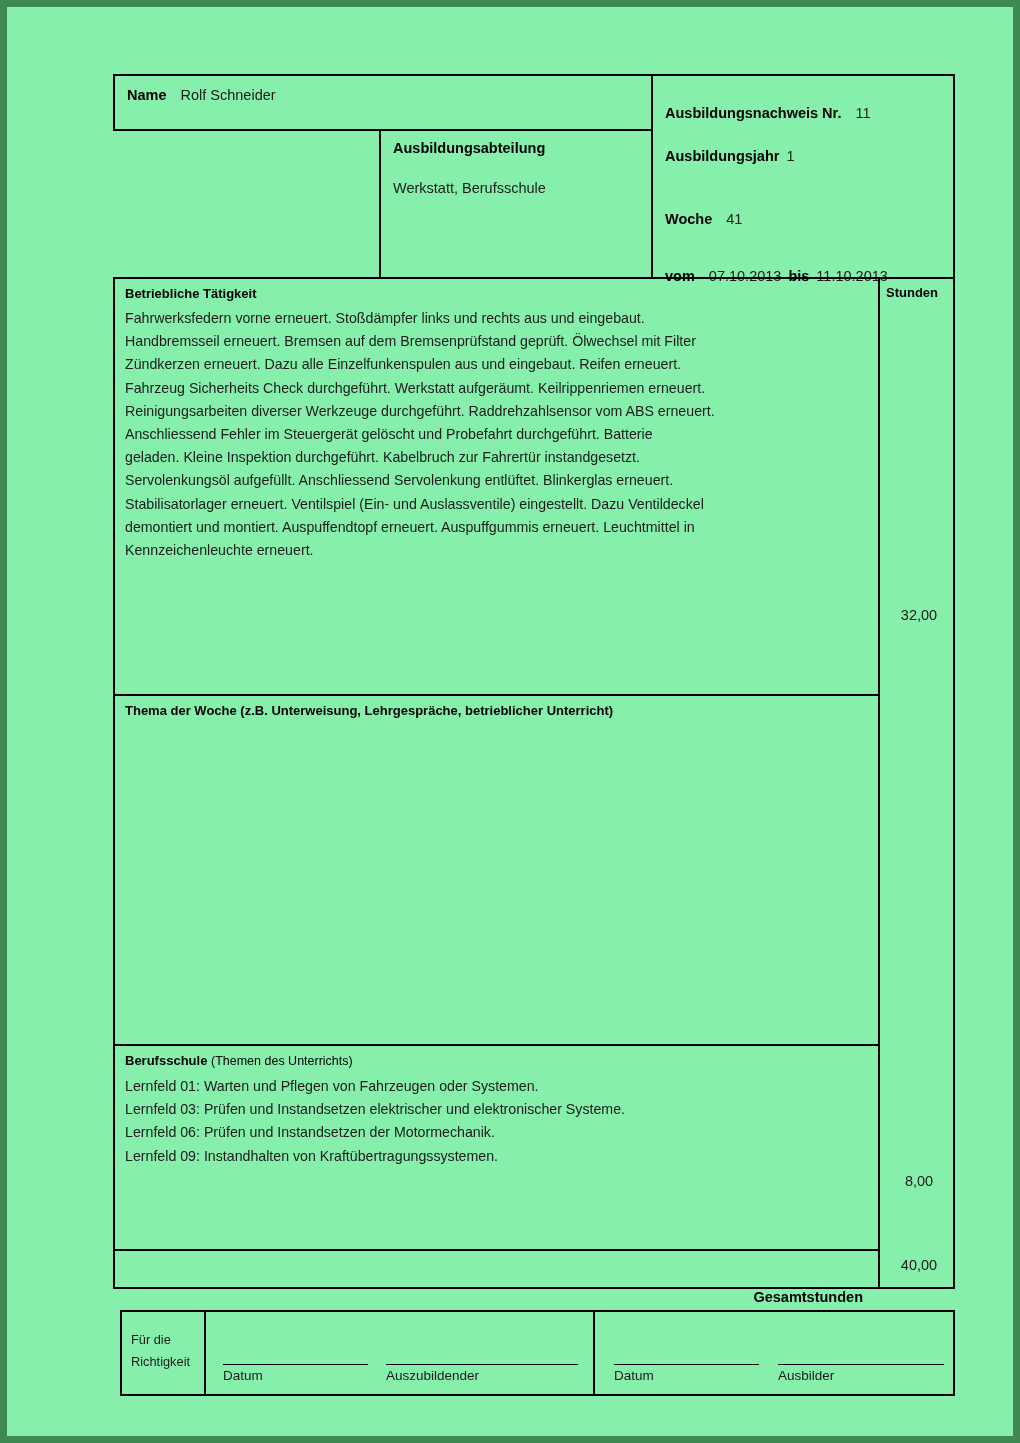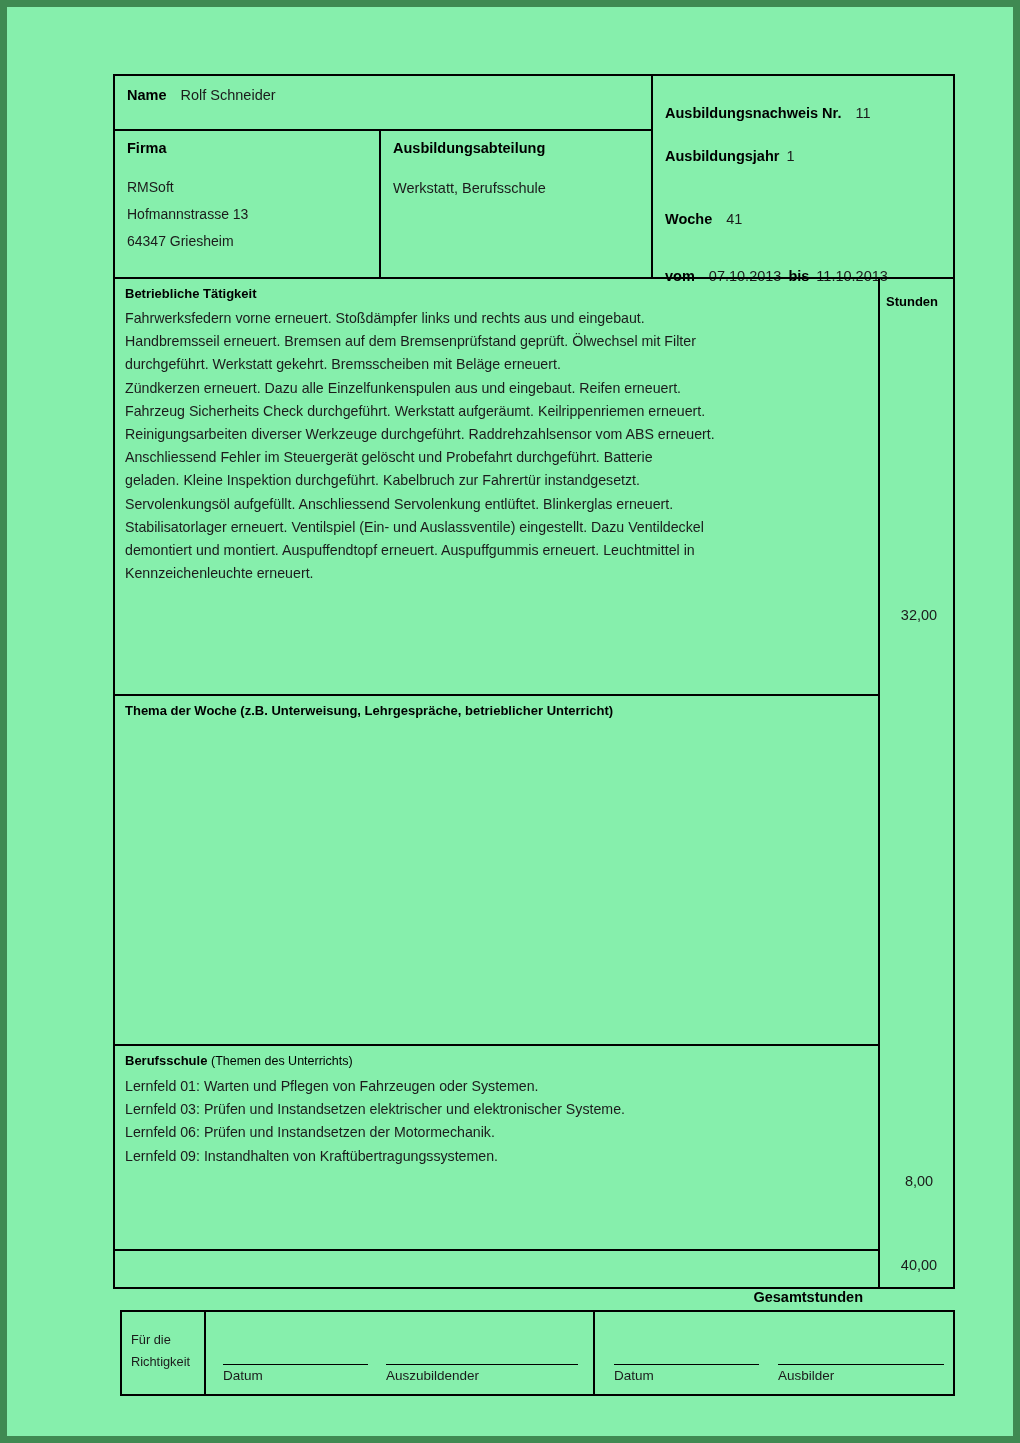--- a/index.html
+++ b/index.html
@@ -139,21 +139,21 @@
   }
   .sec-body div { white-space: nowrap; }
 
   .act { left: 12px; top: 211px; width: 745px; }
   .thema { left: 12px; top: 628px; width: 745px; }
   .bs { left: 12px; top: 978px; width: 745px; }
 
   
   .st-head {
     position: absolute;
-    left: 773px; top: 220px;
+    left: 773px; top: 211px;
     font-weight: bold;
     font-size: 13px;
     color: #000;
   }
   .st-val {
     position: absolute;
     width: 72px;
     text-align: center;
     font-size: 14.5px;
     color: #1b1b1b;
@@ -218,28 +218,20 @@
 
 <div class="page">
   <div class="sheet">
 
     <div class="box hdr-name pad">
       <div class="row-line">
         <span class="lbl">Name</span><span class="sp-l"></span><span class="val">Rolf Schneider</span>
       </div>
     </div>
 
-    <div class="box hdr-firma pad">
-      <div class="lbl">Firma</div>
-      <div class="firma-addr">
-        <div>RMSoft</div>
-        <div>Hofmannstrasse 13</div>
-        <div>64347 Griesheim</div>
-      </div>
-    </div>
 
     <div class="box hdr-abteilung pad">
       <div class="lbl">Ausbildungsabteilung</div>
       <div class="abt-val">Werkstatt, Berufsschule</div>
     </div>
 
     <div class="box hdr-right">
       <div class="row-line hr-1">
         <span class="lbl">Ausbildungsnachweis Nr.</span><span class="sp-l"></span><span class="val">11</span>
       </div>
@@ -258,21 +250,20 @@
     <div class="stunden-div"></div>
     <div class="div-h1"></div>
     <div class="div-h2"></div>
     <div class="div-h3"></div>
 
     <div class="sec act">
       <div class="sec-head">Betriebliche Tätigkeit</div>
       <div class="sec-body">
         <div>Fahrwerksfedern vorne erneuert. Stoßdämpfer links und rechts aus und eingebaut.</div>
         <div>Handbremsseil erneuert. Bremsen auf dem Bremsenprüfstand geprüft. Ölwechsel mit Filter</div>
-        <div>durchgeführt. Werkstatt gekehrt. Bremsscheiben mit Beläge erneuert.</div>
         <div>Zündkerzen erneuert. Dazu alle Einzelfunkenspulen aus und eingebaut. Reifen erneuert.</div>
         <div>Fahrzeug Sicherheits Check durchgeführt. Werkstatt aufgeräumt. Keilrippenriemen erneuert.</div>
         <div>Reinigungsarbeiten diverser Werkzeuge durchgeführt. Raddrehzahlsensor vom ABS erneuert.</div>
         <div>Anschliessend Fehler im Steuergerät gelöscht und Probefahrt durchgeführt. Batterie</div>
         <div>geladen. Kleine Inspektion durchgeführt. Kabelbruch zur Fahrertür instandgesetzt.</div>
         <div>Servolenkungsöl aufgefüllt. Anschliessend Servolenkung entlüftet. Blinkerglas erneuert.</div>
         <div>Stabilisatorlager erneuert. Ventilspiel (Ein- und Auslassventile) eingestellt. Dazu Ventildeckel</div>
         <div>demontiert und montiert. Auspuffendtopf erneuert. Auspuffgummis erneuert. Leuchtmittel in</div>
         <div>Kennzeichenleuchte erneuert.</div>
       </div>

